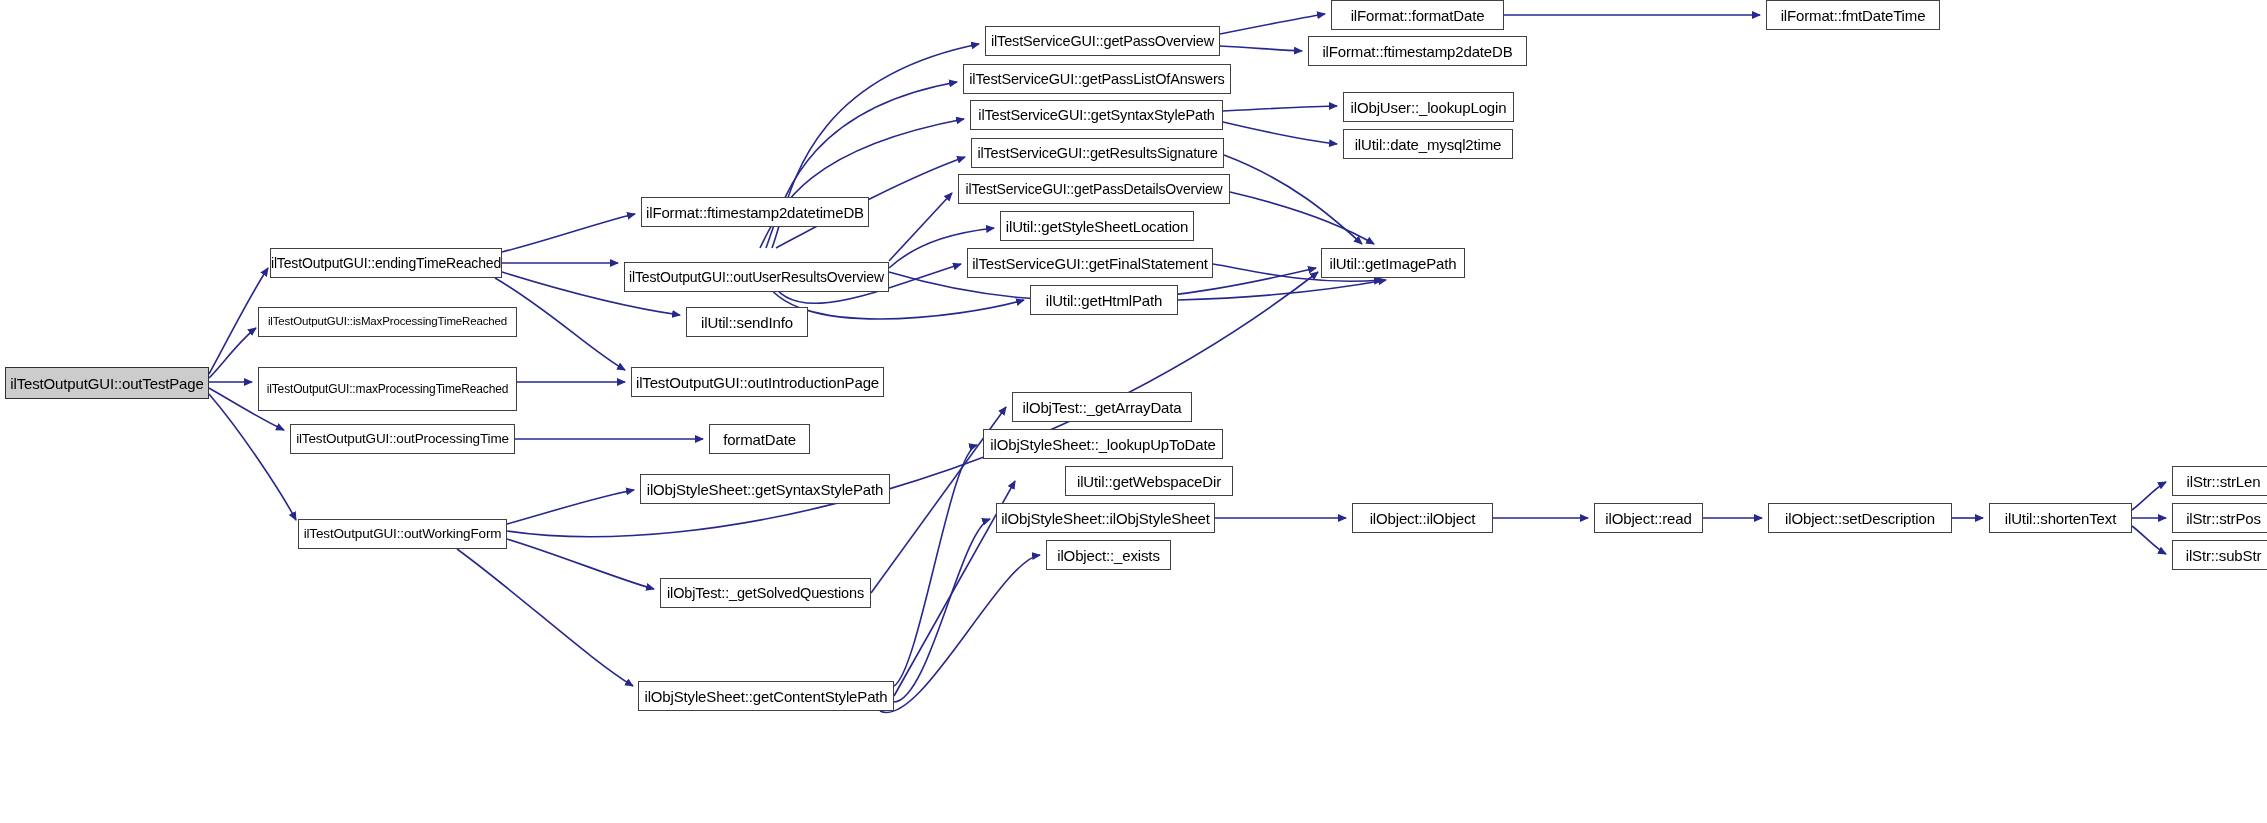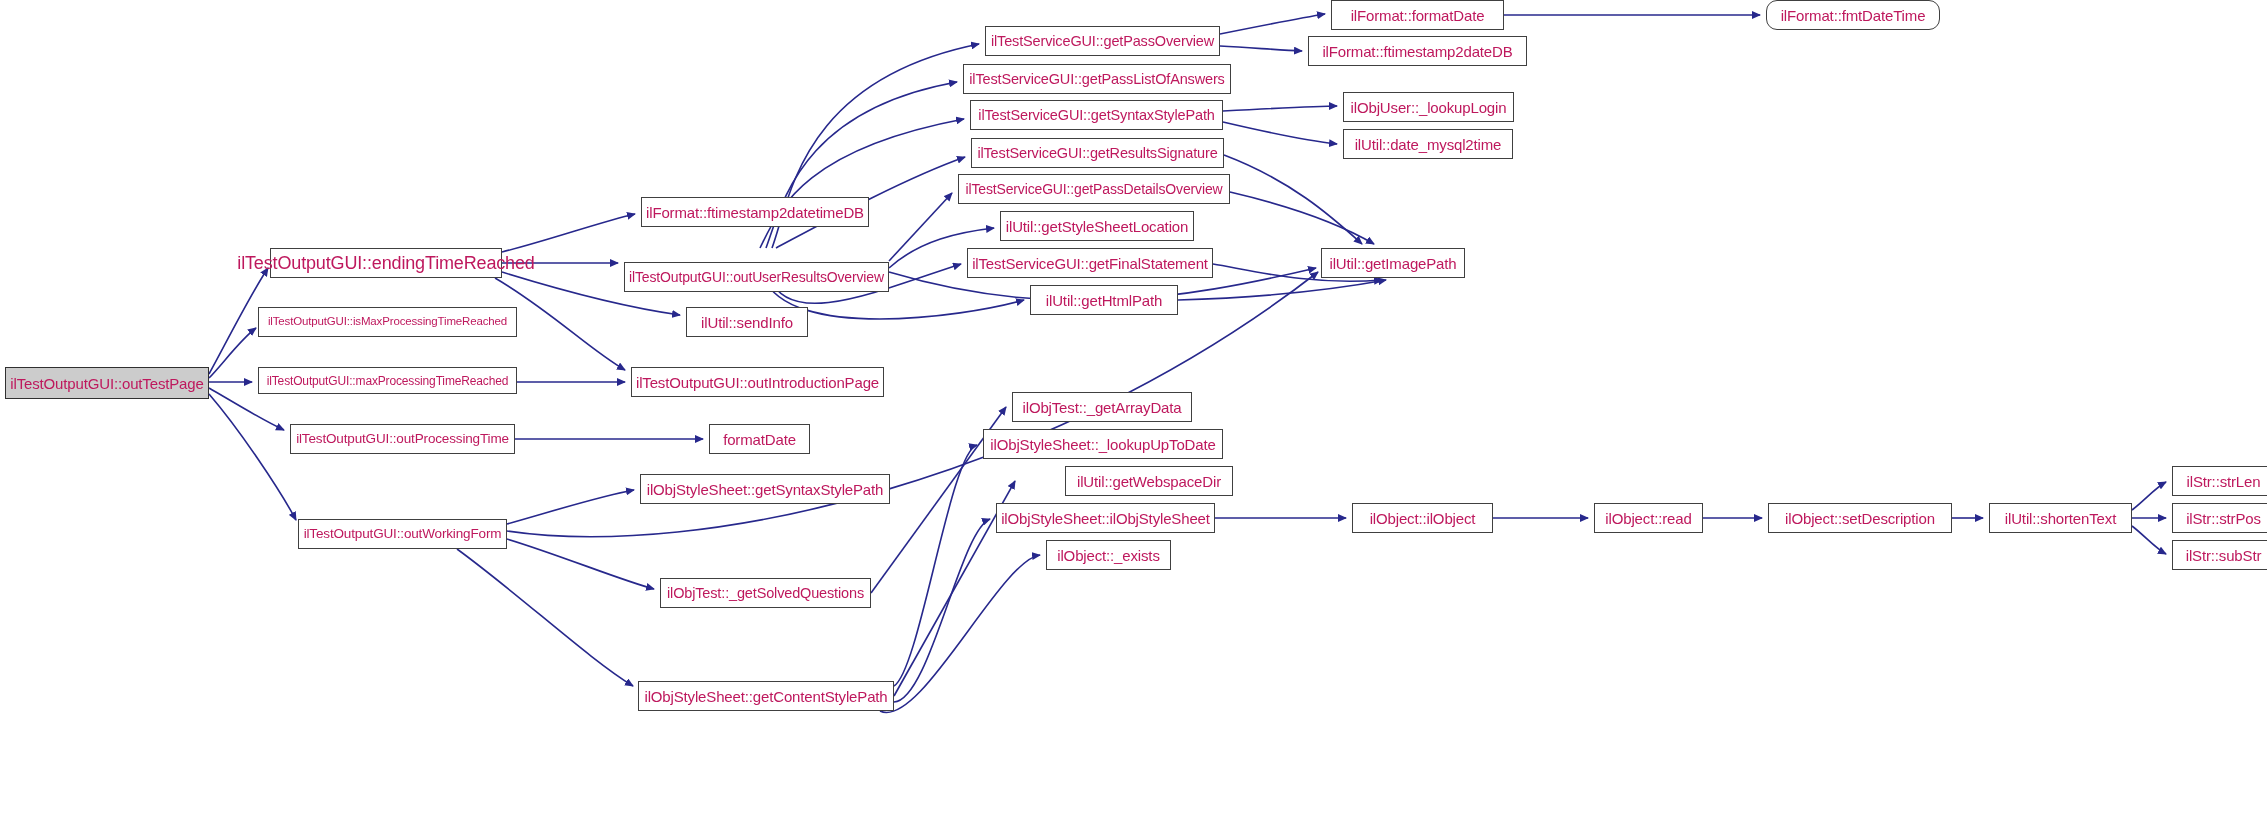--- a/index.html
+++ b/index.html
@@ -1,20 +1,20 @@
 <!DOCTYPE html>
 <html><head>
 <meta charset="utf-8">
 <style>
   html,body{margin:0;padding:0;background:#ffffff;}
   body{font-family:"Liberation Sans", sans-serif;}
   #canvas{position:relative;width:2267px;height:823px;background:#ffffff;overflow:hidden;}
   svg#edges{position:absolute;left:0;top:0;width:2267px;height:823px;}
   .node{position:absolute;box-sizing:border-box;border:1px solid #404040;background:#ffffff;
-        display:flex;align-items:center;justify-content:center;color:#be185d;
+        display:flex;align-items:center;justify-content:center;color:#000000;
         font-family:"Liberation Sans", sans-serif;font-size:15px;line-height:1;
         white-space:nowrap;letter-spacing:-0.15px;}
   .node.highlight{background:#cccccc;border-color:#303030;}
   .node span{display:block;transform:translateY(-0.5px);}
 </style>
 </head>
 <body>
 
 <div id="canvas">
   <svg id="edges" viewBox="0 0 2267 823" xmlns="http://www.w3.org/2000/svg">
@@ -69,26 +69,26 @@
         <path d="M 2132,510 C 2145,500 2155,488 2166,482" stroke="#27288c" marker-end="url(#arrow)"></path>
         <path d="M 2132,518 L 2166,518" stroke="#27288c" marker-end="url(#arrow)"></path>
         <path d="M 2132,526 C 2145,536 2155,548 2166,554" stroke="#27288c" marker-end="url(#arrow)"></path>
       </g>
   </svg>
   <div id="node-layer">
       <div class="node highlight" style="left: 5px; top: 367px; width: 204px; height: 32px;">
         <span>ilTestOutputGUI::outTestPage</span>
       </div>
       <div class="node" style="left: 270px; top: 248px; width: 232px; height: 30px;">
-        <span style="font-size: 18px;">ilTestOutputGUI::endingTimeReached</span>
+        <span style="font-size: 14px;">ilTestOutputGUI::endingTimeReached</span>
       </div>
       <div class="node" style="left: 258px; top: 307px; width: 259px; height: 30px;">
         <span style="font-size: 11.5px;">ilTestOutputGUI::isMaxProcessingTimeReached</span>
       </div>
-      <div class="node" style="left: 258px; top: 367px; width: 259px; height: 27px;">
+      <div class="node" style="left: 258px; top: 367px; width: 259px; height: 44px;">
         <span style="font-size: 12px;">ilTestOutputGUI::maxProcessingTimeReached</span>
       </div>
       <div class="node" style="left: 290px; top: 424px; width: 225px; height: 30px;">
         <span style="font-size: 13.5px;">ilTestOutputGUI::outProcessingTime</span>
       </div>
       <div class="node" style="left: 298px; top: 519px; width: 209px; height: 30px;">
         <span style="font-size: 13.5px;">ilTestOutputGUI::outWorkingForm</span>
       </div>
       <div class="node" style="left: 641px; top: 197px; width: 228px; height: 30px;">
         <span>ilFormat::ftimestamp2datetimeDB</span>
@@ -182,17 +182,17 @@
       </div>
       <div class="node" style="left: 2172px; top: 466px; width: 103px; height: 30px;">
         <span>ilStr::strLen</span>
       </div>
       <div class="node" style="left: 2172px; top: 503px; width: 103px; height: 30px;">
         <span>ilStr::strPos</span>
       </div>
       <div class="node" style="left: 2172px; top: 540px; width: 103px; height: 30px;">
         <span>ilStr::subStr</span>
       </div>
-      <div class="node" style="left: 1766px; top: 0px; width: 174px; height: 30px; border-radius: 11px;">
+      <div class="node" style="left: 1766px; top: 0px; width: 174px; height: 30px;">
         <span>ilFormat::fmtDateTime</span>
       </div>
     </div>
 </div>
 
 </body></html>

